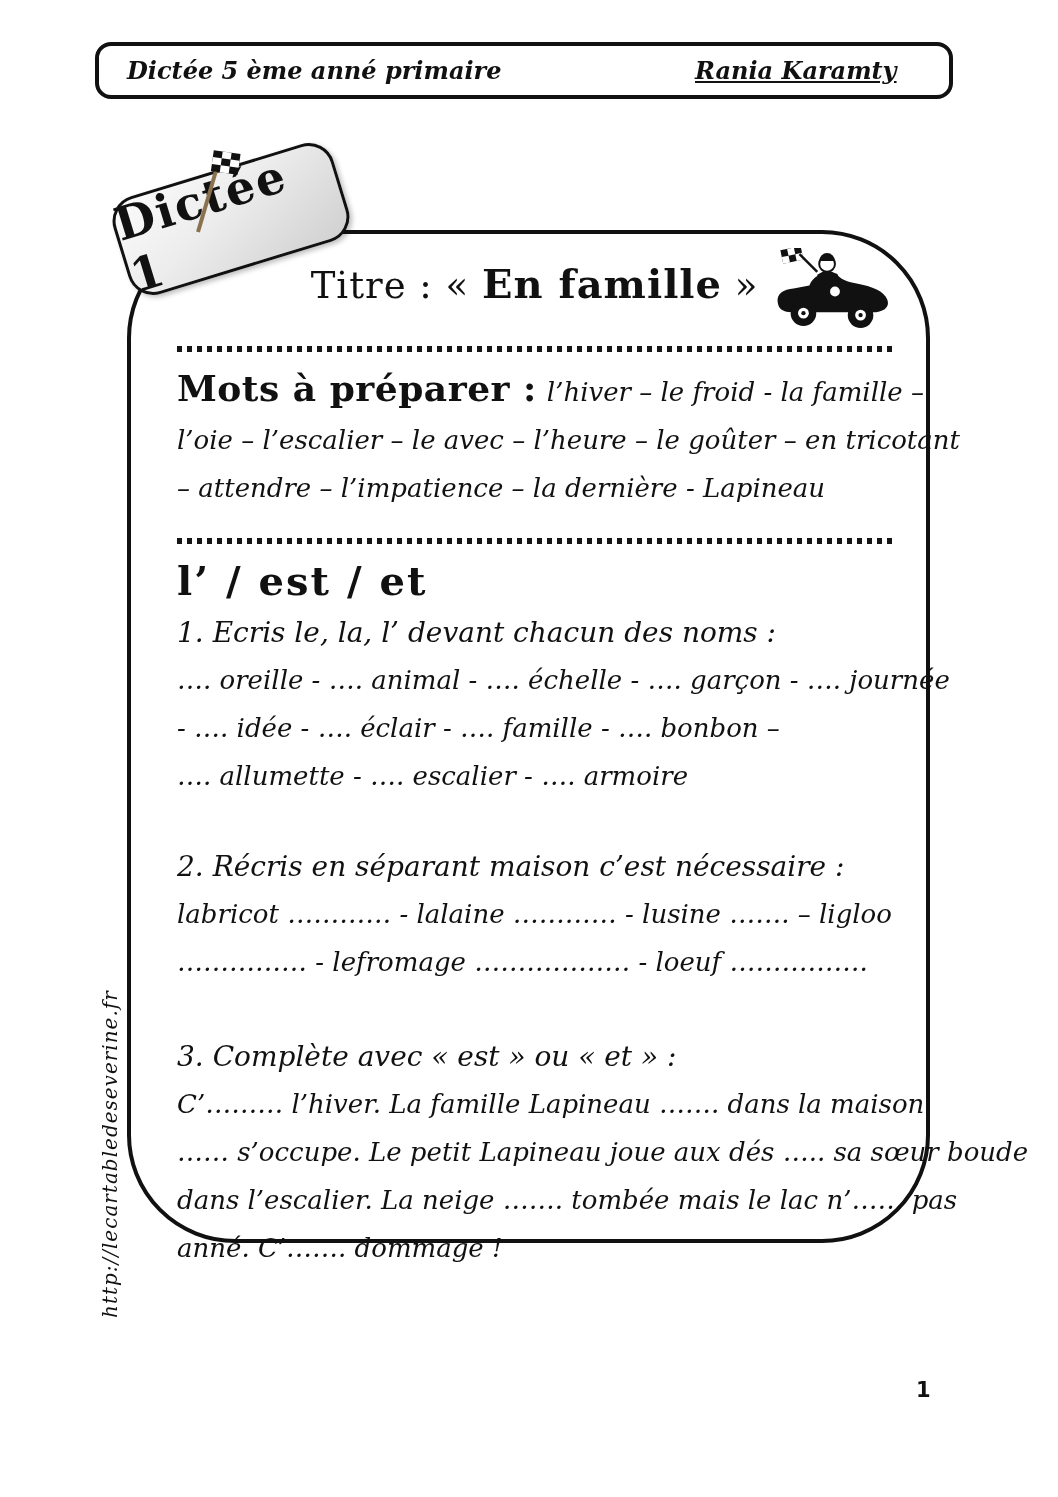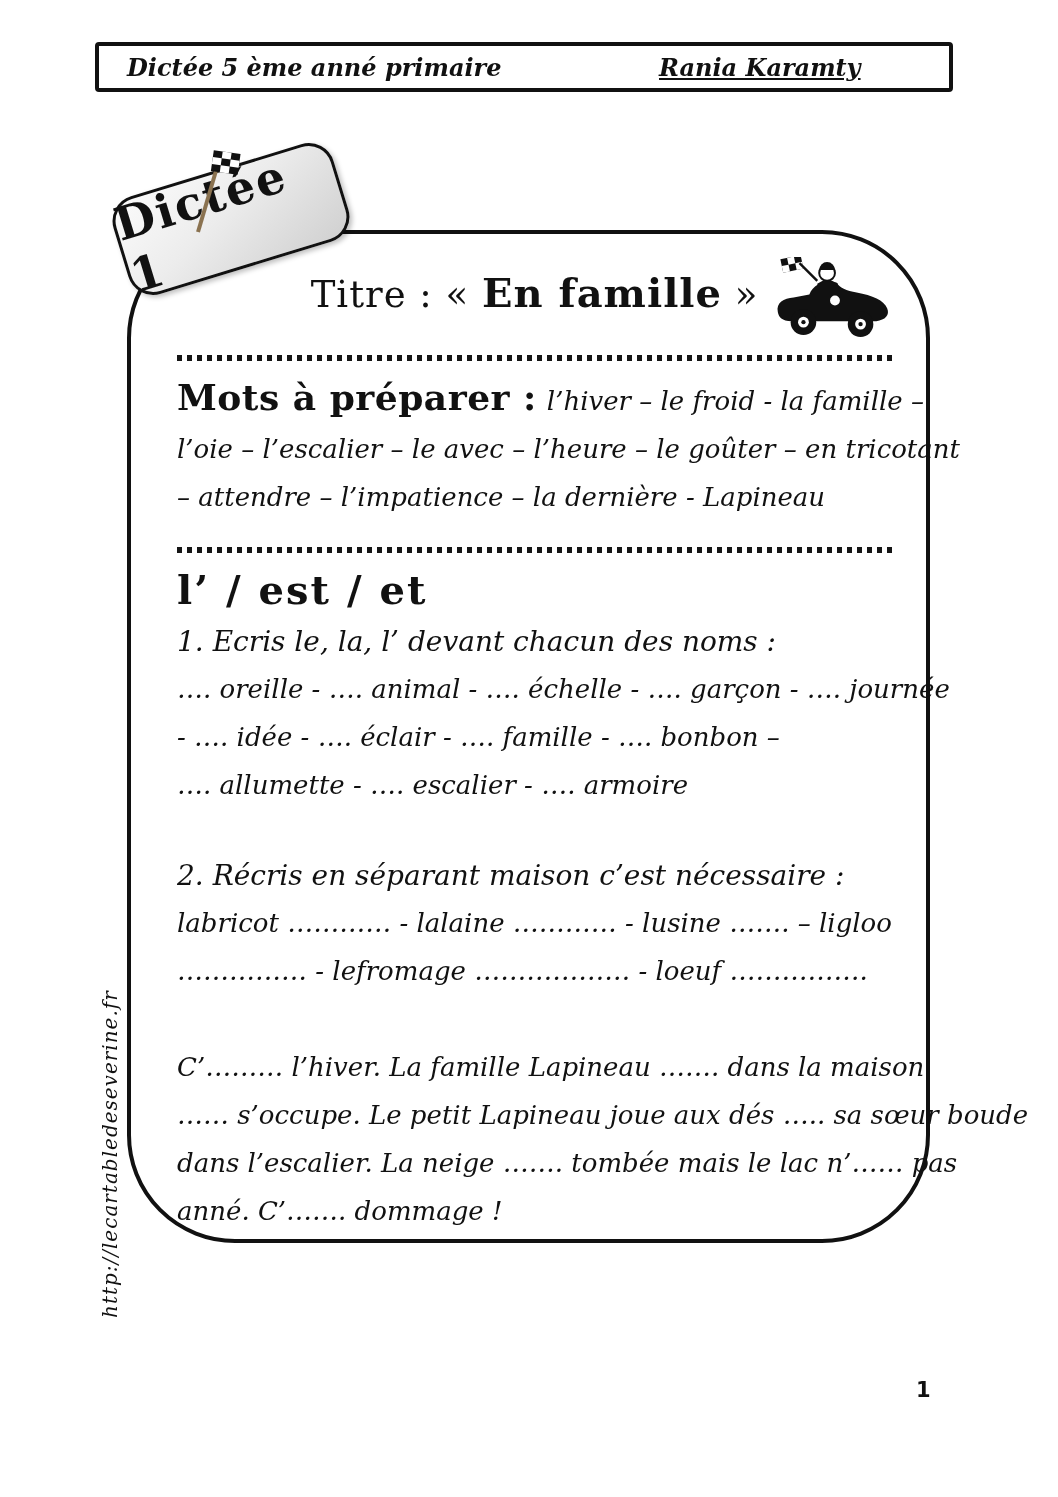--- a/index.html
+++ b/index.html
@@ -8,42 +8,42 @@
     background:#ffffff;
     position:relative;
     font-family:"DejaVu Serif", serif;
     color:#111;
     overflow:hidden;
   }
 
   
   .header-box {
     position:absolute; left:95px; top:42px;
-    width:858px; height:50px;
-    border:4px solid #111; border-radius:4px;
+    width:858px; height:57px;
+    border:4px solid #111; border-radius:16px;
     box-sizing:border-box;
     display:flex; align-items:center;
   }
   .header-left {
     margin-left:28px;
     font-style:italic; font-weight:bold; font-size:24px;
   }
   .header-right {
-    position:absolute; left:560px;
+    position:absolute; left:596px;
     font-style:italic; font-weight:bold; font-size:24px;
     text-decoration:underline;
   }
 
   
   .main-box {
     position:absolute; left:127px; top:230px;
     width:803px; height:1013px;
     border:4px solid #111; border-radius:108px;
     box-sizing:border-box;
-    padding:23px 34px 0 46px;
+    padding:14px 34px 0 46px;
   }
 
   .title-row { position:relative; margin-top:12px; height:76px; text-align:center; }
   .title-text { font-size:37px; letter-spacing:1px; white-space:nowrap; }
   .title-main { font-weight:bold; font-size:40px; }
   .car-svg { position:absolute; right:-4px; top:-12px; width:128px; height:84px; }
 
   .sep {
     height:6px;
     background:repeating-linear-gradient(90deg,#151515 0 5px,transparent 5px 10px);
@@ -168,20 +168,21 @@
       <div class="ex-line">…. allumette - …. escalier - …. armoire</div>
     </div>
 
     <div class="exercise ex2">
       <div class="ex-heading"><span>2.</span> <span>Récris en séparant maison c’est nécessaire :</span></div>
       <div class="ex-line">labricot ………… -  lalaine ………… - lusine ……. – ligloo</div>
       <div class="ex-line">…………… - lefromage ……………… - loeuf …………….</div>
     </div>
 
     <div class="exercise ex3">
+      <div class="ex-heading"><span>3.</span> <span>Complète avec « est » ou « et » :</span></div>
       <div class="ex-line">C’……… l’hiver.  La famille Lapineau ……. dans la maison</div>
       <div class="ex-line">…… s’occupe.  Le petit Lapineau joue aux dés ….. sa sœur boude</div>
       <div class="ex-line">dans l’escalier.  La neige ……. tombée mais le lac n’…… pas</div>
       <div class="ex-line">anné.  C’……. dommage !</div>
     </div>
 
   </div>
 
   <div class="side-url">http://lecartabledeseverine.fr</div>
   <div class="page-number">1</div>

